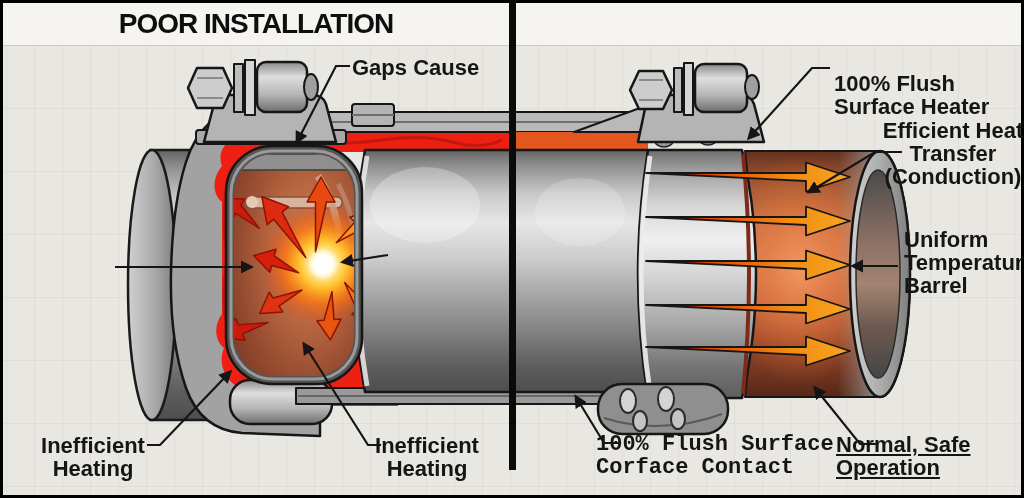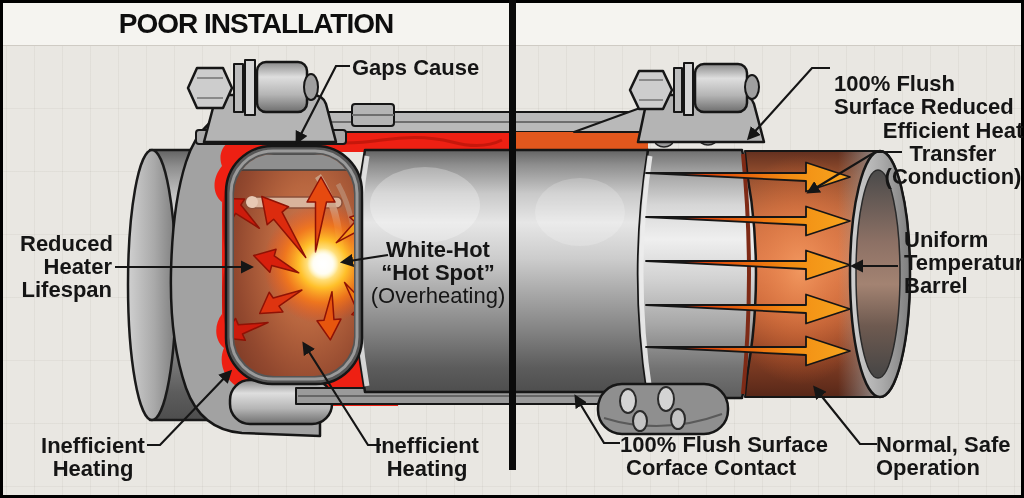--- a/index.html
+++ b/index.html
@@ -285,62 +285,52 @@
       <path d="M898,266 L853,266"></path>
       <path d="M620,443 L604,443 L576,397"></path>
       <path d="M877,444 L860,444 L815,388"></path>
     </g>
   </svg>
 
   <div class="lbl" style="left:352px;top:56px;">
     <span class="ln">Gaps Cause</span>
   </div>
 
-  <div class="lbl ta-r" style="left:20px;top:232px;width:92px;">
-    <span class="ln">Reduced</span>
-    <span class="ln">Heater</span>
-    <span class="ln">Lifespan</span>
-  </div>
-
-  <div class="lbl ta-c" style="left:368px;top:238px;width:140px;">
-    <span class="ln">White-Hot</span>
-    <span class="ln">“Hot Spot”</span>
-    <span class="ln light">(Overheating)</span>
-  </div>
+
 
   <div class="lbl ta-c" style="left:40px;top:434px;width:106px;">
     <span class="ln">Inefficient</span>
     <span class="ln">Heating</span>
   </div>
 
   <div class="lbl ta-c" style="left:374px;top:434px;width:106px;">
     <span class="ln">Inefficient</span>
     <span class="ln">Heating</span>
   </div>
 
   <div class="lbl" style="left:834px;top:56px;margin-top:16px;">
     <span class="ln">100% Flush</span>
-    <span class="ln">Surface Reduced</span>
+    <span class="ln">Surface Heater</span>
   </div>
 
   <div class="lbl ta-c" style="left:880px;top:119px;width:146px;">
     <span class="ln">Efficient Heat</span>
     <span class="ln">Transfer</span>
     <span class="ln">(Conduction)</span>
   </div>
 
   <div class="lbl" style="left:904px;top:228px;">
     <span class="ln">Uniform</span>
     <span class="ln">Temperature</span>
     <span class="ln">Barrel</span>
   </div>
 
-  <div class="lbl ta-c" style="left:620px;top:433px;width:182px;">
+  <div class="lbl ta-c" style="left:596px;top:433px;width:182px;font-family:Liberation Mono, monospace;">
     <span class="ln">100% Flush Surface</span>
     <span class="ln">Corface Contact</span>
   </div>
 
-  <div class="lbl" style="left:876px;top:433px;">
+  <div class="lbl" style="left:836px;top:433px;text-decoration:underline;">
     <span class="ln">Normal, Safe</span>
     <span class="ln">Operation</span>
   </div>
 
 </div>
 
 </body></html>

